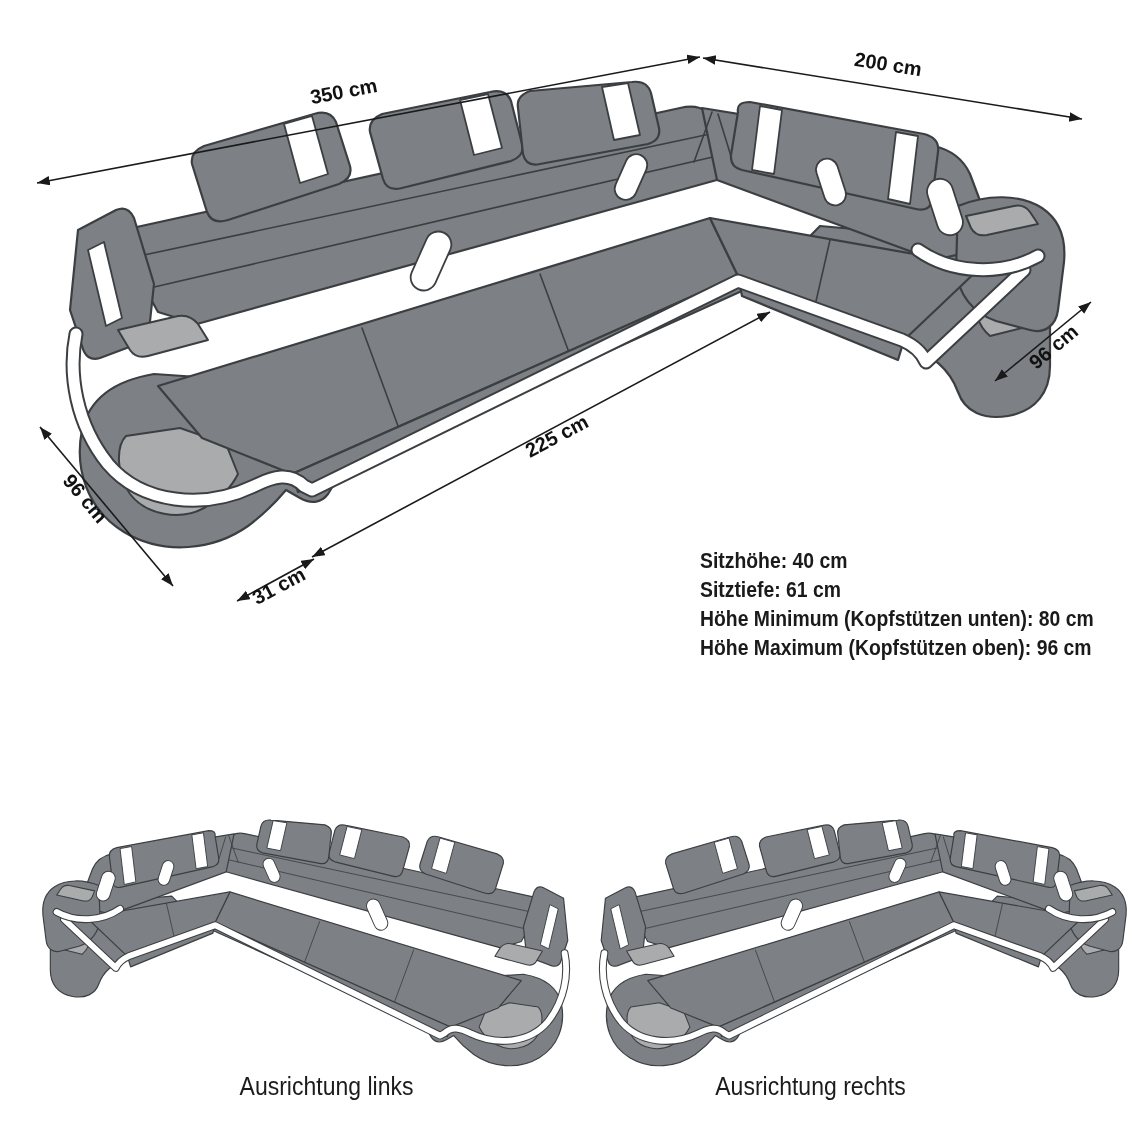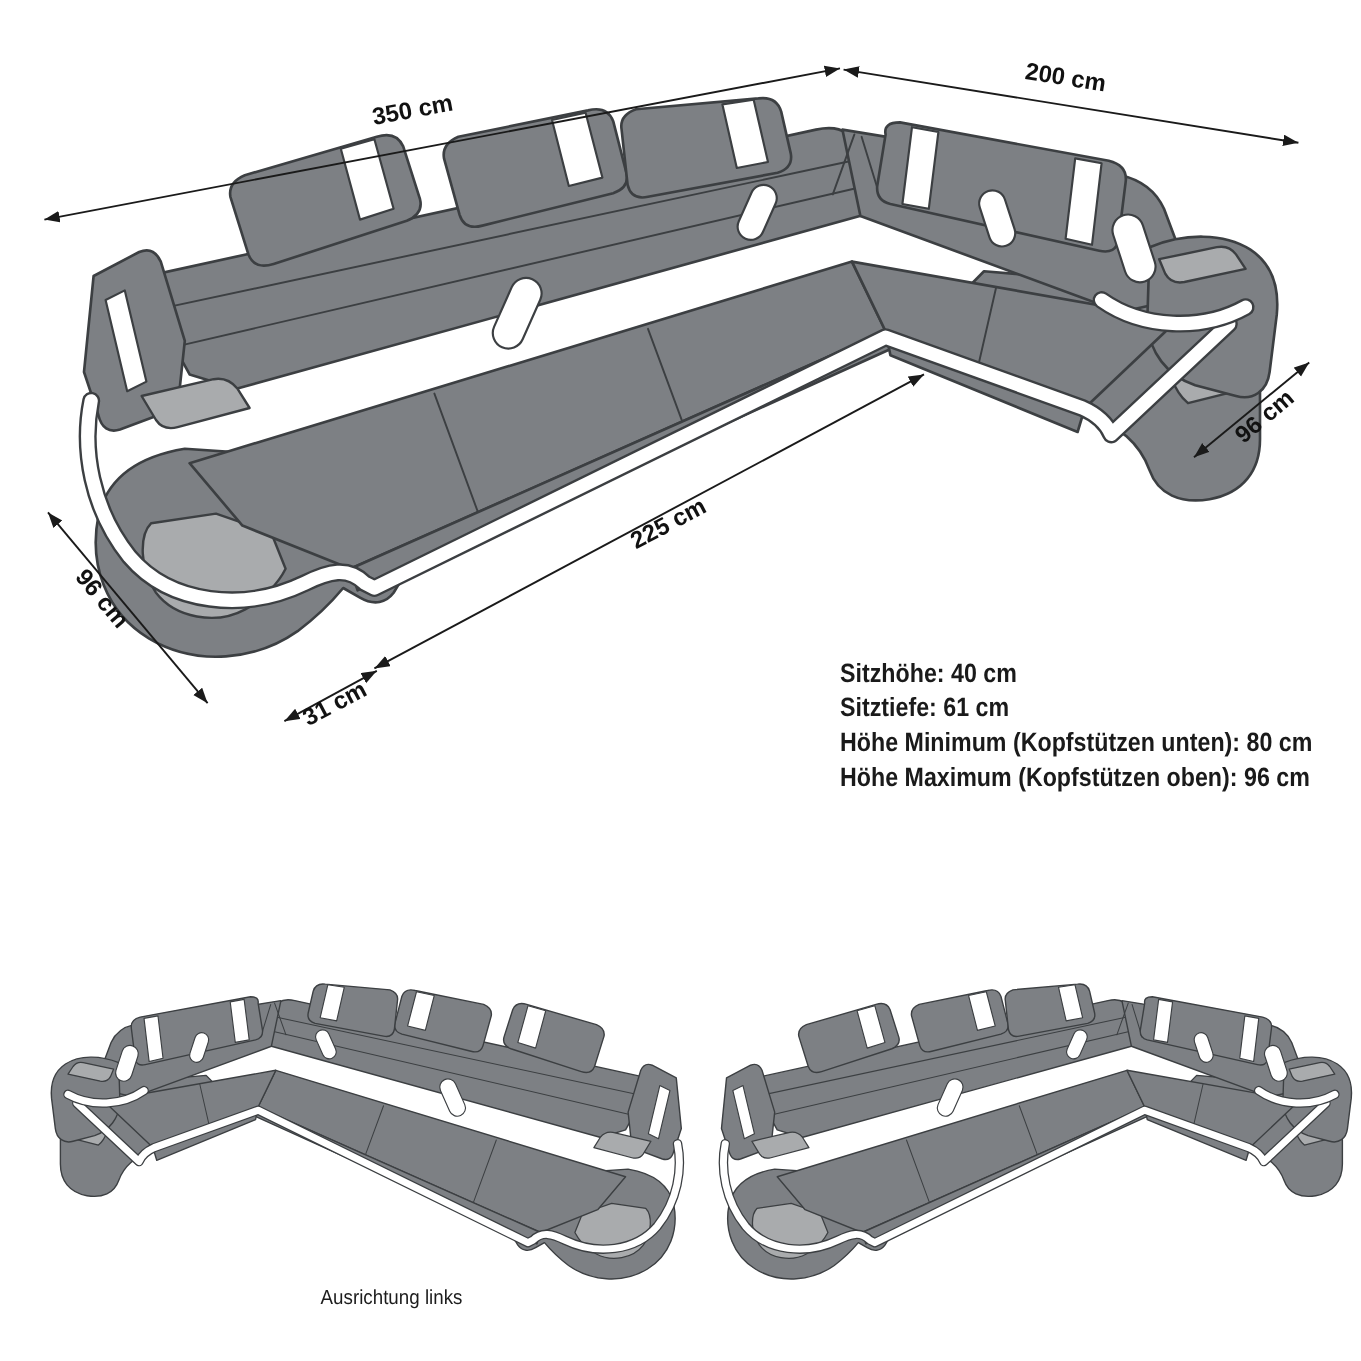--- a/index.html
+++ b/index.html
@@ -19,21 +19,21 @@
   .dim{font-family:"Liberation Sans",sans-serif;font-weight:bold;font-size:20px;
        fill:#111;text-anchor:middle;}
   
   .specs{position:absolute;left:700px;top:546px;font-size:22px;font-weight:bold;
          line-height:29px;white-space:nowrap;transform:scaleX(.88);transform-origin:left top;}
   .mini-heading{position:absolute;left:0;top:752px;width:1134px;text-align:center;}
   .mini-heading span{display:inline-block;font-size:31px;font-weight:bold;
          text-decoration:underline;transform:scaleX(.78);transform-origin:center top;
          white-space:nowrap;}
   .variant-label{position:absolute;top:1072px;width:320px;text-align:center;
-         font-size:17px;color:#1c1c1c;}
+         font-size:25px;color:#1c1c1c;}
   .variant-label span{display:inline-block;transform:scaleX(.92);white-space:nowrap;}
   .variant-label.left{left:166px;}
   .variant-label.right{left:651px;}
 </style>
 </head>
 <body>
 
 <div class="stage">
 
   <svg class="diagram" width="1134" height="1134" viewBox="0 0 1134 1134">
@@ -147,14 +147,17 @@
     <div>Sitzhöhe: 40 cm</div>
     <div>Sitztiefe: 61 cm</div>
     <div>Höhe Minimum (Kopfstützen unten): 80 cm</div>
     <div>Höhe Maximum (Kopfstützen oben): 96 cm</div>
   </div>
 
 
   <div class="variant-label left">
     <span>Ausrichtung links</span>
   </div>
+  <div class="variant-label right">
+    <span>Ausrichtung rechts</span>
+  </div>
 
 </div>
 
 </body></html>

